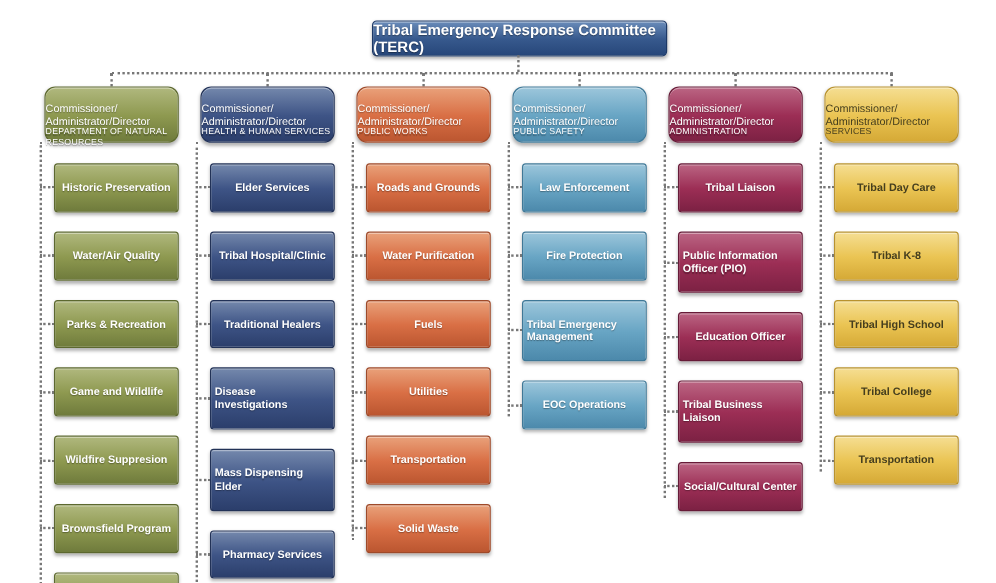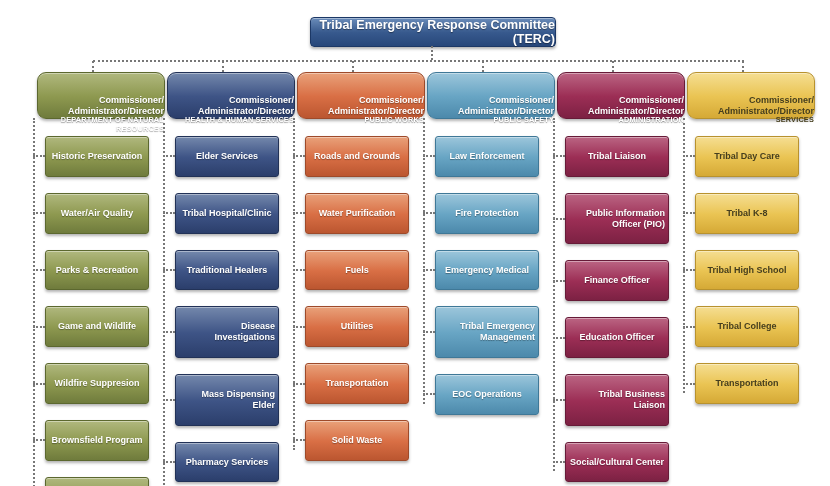--- a/index.html
+++ b/index.html
@@ -12,40 +12,40 @@
     position:relative;width:830px;height:486px;background:#fff;overflow:hidden;
     --conn:#777777;
   }
   
   .gbox{
     box-sizing:border-box;
     background:linear-gradient(180deg,var(--light) 0%,var(--base) 52%,var(--dark) 100%);
     border:1px solid var(--border);
     color:var(--text,#fff);
     box-shadow:0 2px 3px rgba(0,0,0,0.30), inset 0 1px 0 rgba(255,255,255,0.40);
-    text-align:right;
+    text-align:left;
   }
   
   .title{
     position:absolute;left:310px;top:17px;width:246px;height:30px;
     border-radius:4px;
     display:flex;align-items:center;justify-content:center;
     font-size:12.5px;font-weight:bold;
     text-shadow:0 1px 1px rgba(0,0,0,0.4);
   }
   
   .hline{position:absolute;left:93px;top:60px;width:651px;height:0;border-top:2px dotted var(--conn);}
   .title-stub{position:absolute;left:431px;top:46px;height:14px;width:0;border-left:2px dotted var(--conn);}
   .vstub{position:absolute;top:61px;height:11px;width:0;border-left:2px dotted var(--conn);}
   
   .column{position:absolute;top:72px;width:112px;}
   .header{
-    position:relative;width:128px;height:47px;border-radius:9px;
-    padding-top:22px;
-    font-weight:bold;
+    position:relative;width:112px;height:47px;border-radius:9px;
+    padding-top:12px;
+    font-weight:normal;
     text-shadow:var(--tsh);
   }
   .role{font-size:9px;line-height:1.18;}
   .dept{font-size:7.3px;line-height:1.18;margin-top:0;letter-spacing:0.2px;}
   .items{
     position:relative;margin:17px 0 0 8px;width:104px;
     display:flex;flex-direction:column;gap:16px;
   }
   .items::before{
     content:"";position:absolute;left:-12px;top:-18px;bottom:11px;width:0;
@@ -124,34 +124,32 @@
         </div>
       </div>
       <div class="column" style="left: 427px; --light: #9CC6DB; --base: #68A5C4; --dark: #4C89AB; --border: #3F7897; --text: #FFFFFF; --tsh: 0 1px 1px rgba(0,0,0,0.35);">
         <div class="header gbox">
           <div class="role"><span>Commissioner/</span><br><span>Administrator/Director</span></div>
           <div class="dept">PUBLIC SAFETY</div>
         </div>
         <div class="items">
           <div class="node gbox">Law Enforcement</div>
           <div class="node gbox">Fire Protection</div>
-          <div class="node gbox">Emergency Medical</div>
           <div class="node gbox">Tribal Emergency Management</div>
           <div class="node gbox">EOC Operations</div>
         </div>
       </div>
       <div class="column" style="left: 557px; --light: #BB6583; --base: #9C2E55; --dark: #7C2143; --border: #671B38; --text: #FFFFFF; --tsh: 0 1px 1px rgba(0,0,0,0.35);">
         <div class="header gbox">
           <div class="role"><span>Commissioner/</span><br><span>Administrator/Director</span></div>
           <div class="dept">ADMINISTRATION</div>
         </div>
         <div class="items">
           <div class="node gbox">Tribal Liaison</div>
           <div class="node gbox">Public Information Officer (PIO)</div>
-          <div class="node gbox">Finance Officer</div>
           <div class="node gbox">Education Officer</div>
           <div class="node gbox">Tribal Business Liaison</div>
           <div class="node gbox">Social/Cultural Center</div>
         </div>
       </div>
       <div class="column" style="left: 687px; --light: #F5DE92; --base: #EAC453; --dark: #D5A936; --border: #B8922E; --text: #453E1E; --tsh: none;">
         <div class="header gbox">
           <div class="role"><span>Commissioner/</span><br><span>Administrator/Director</span></div>
           <div class="dept">SERVICES</div>
         </div>

